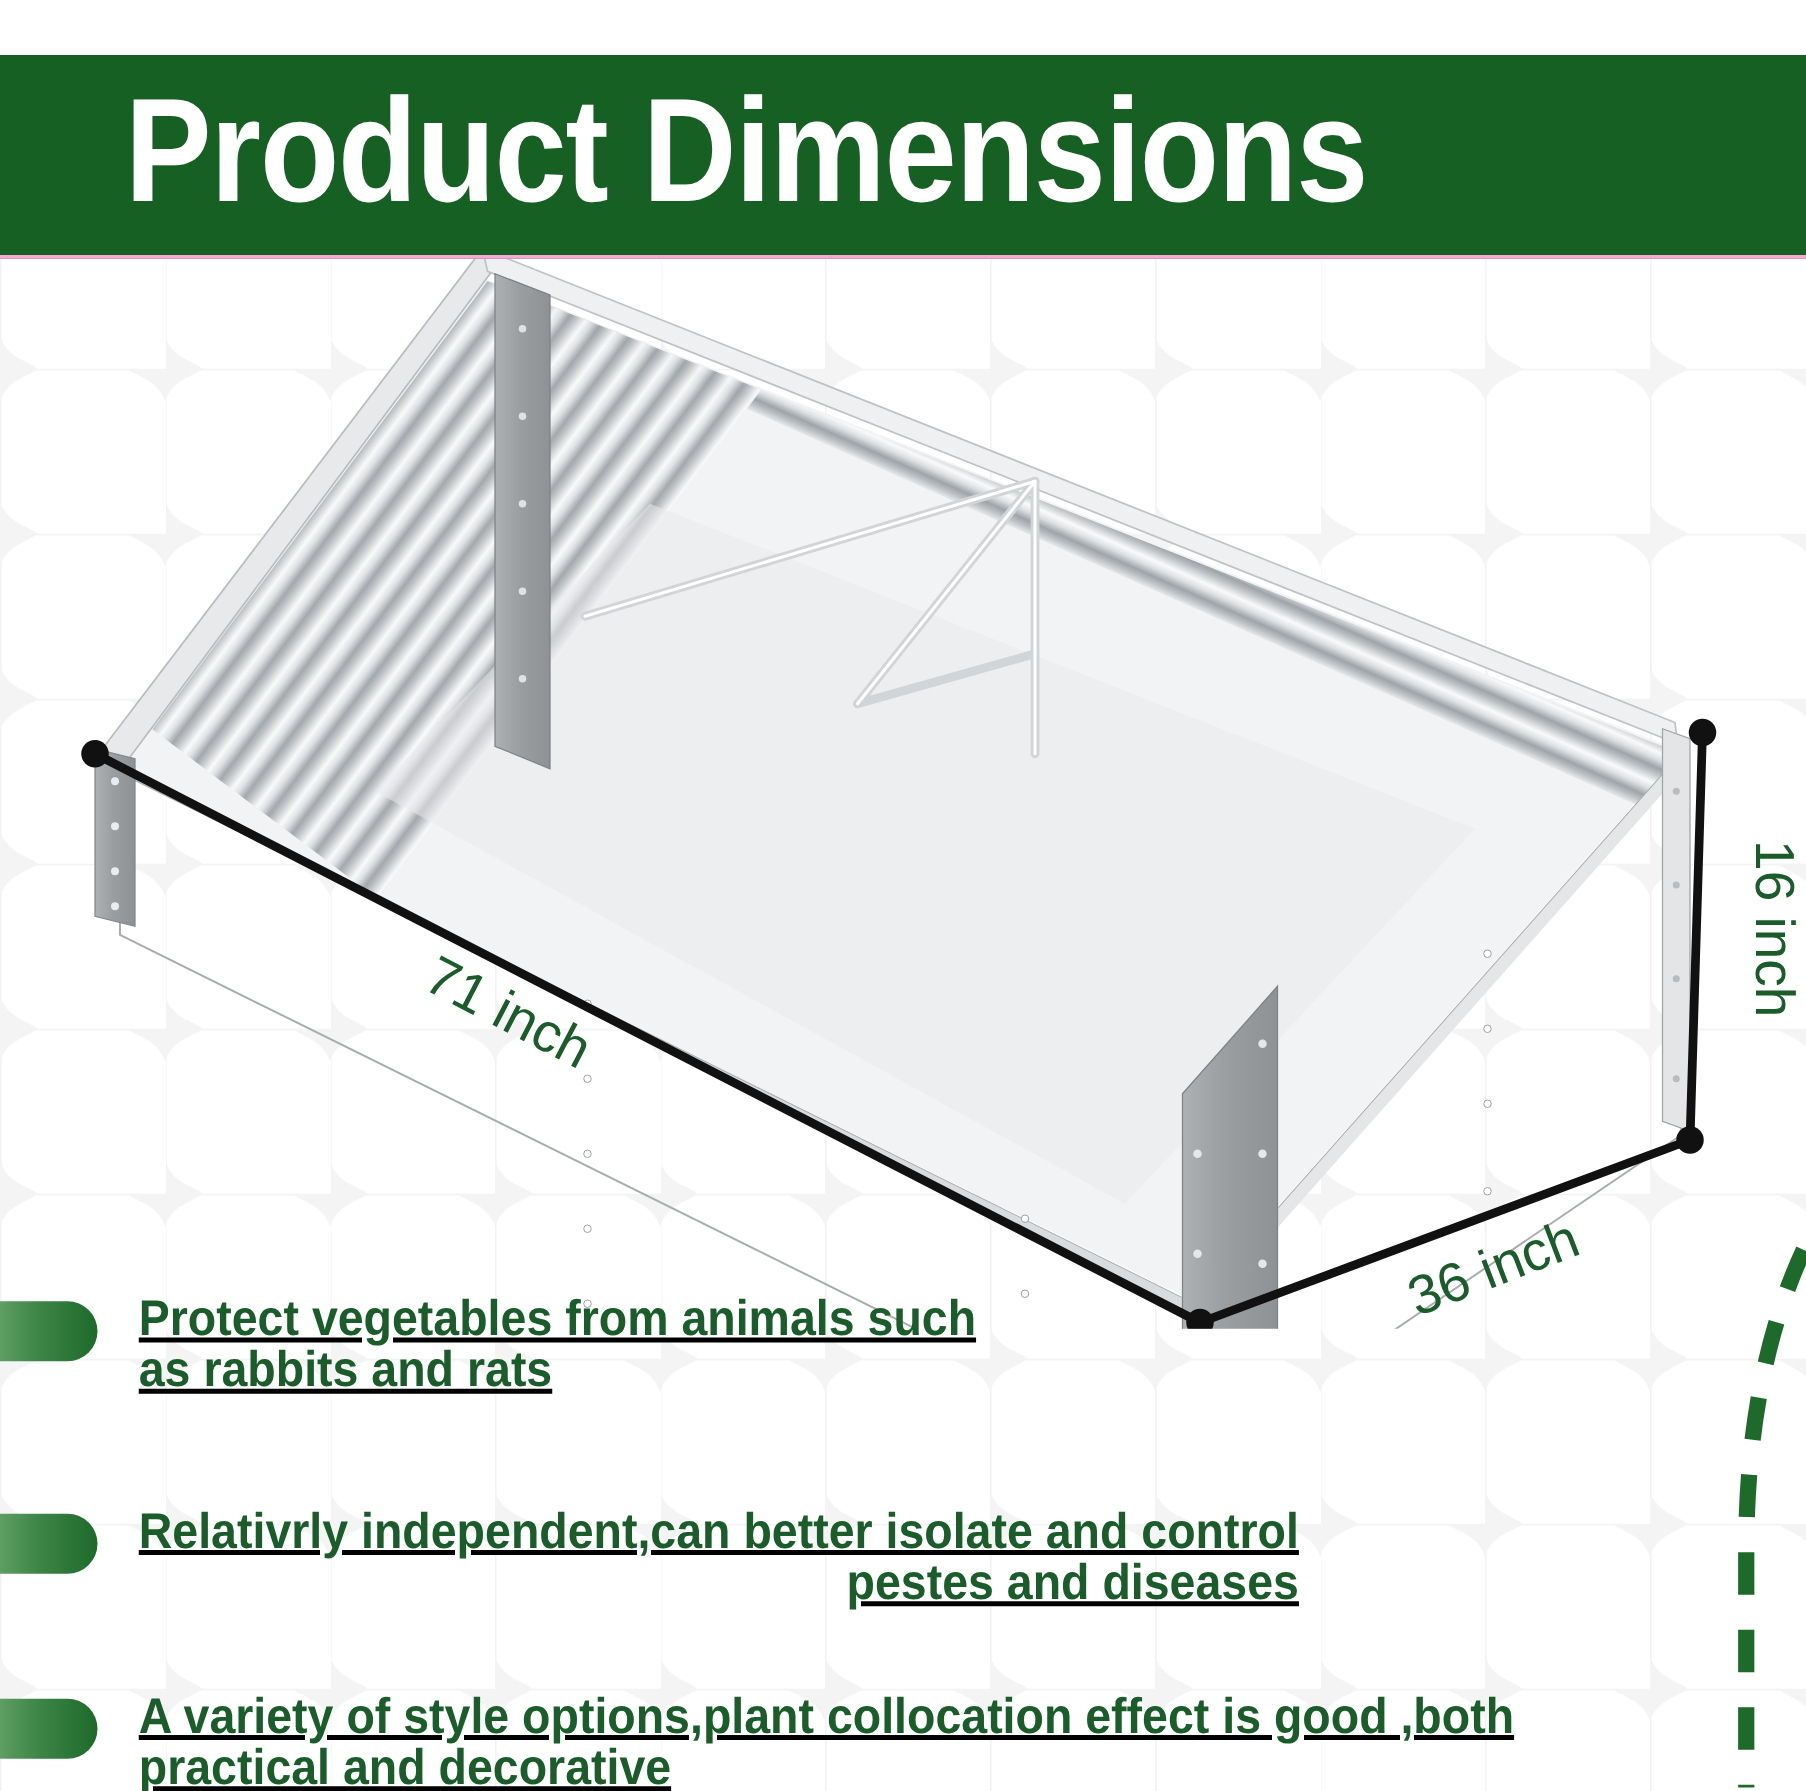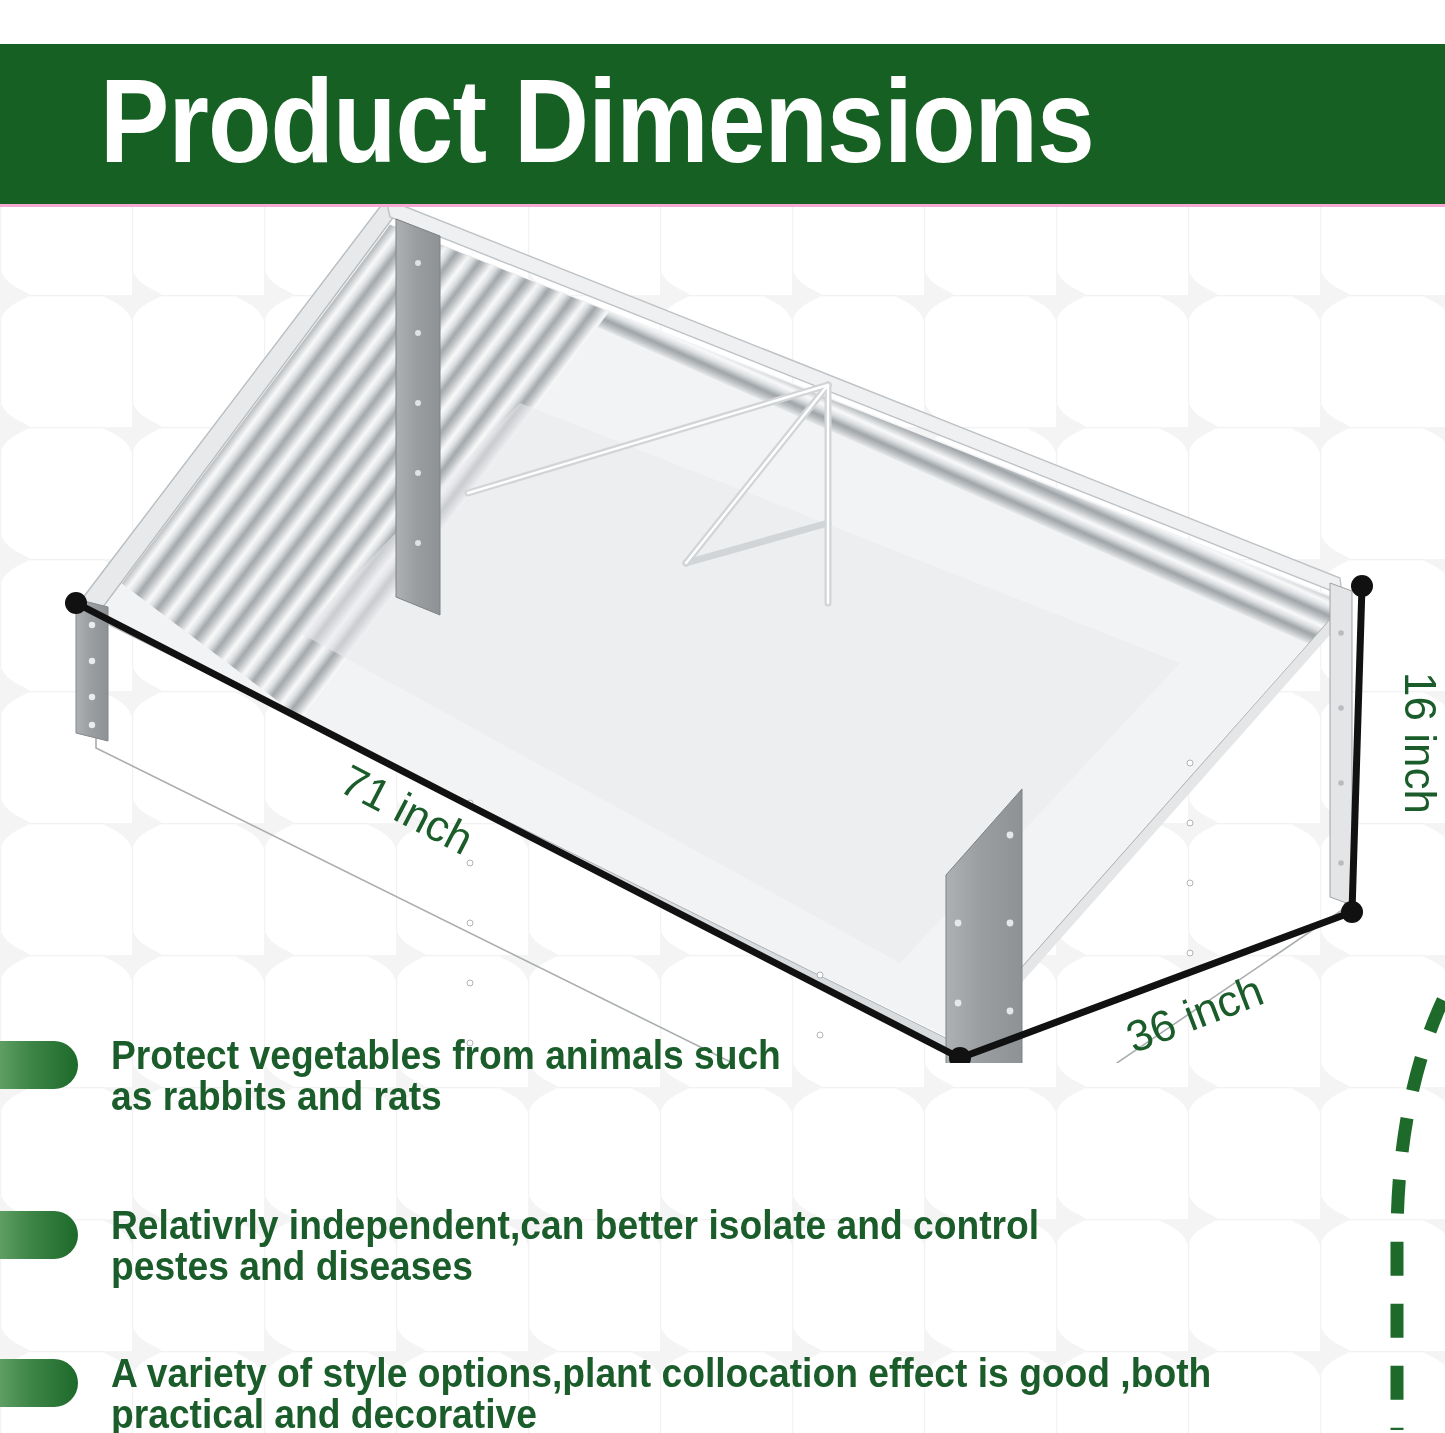--- a/index.html
+++ b/index.html
@@ -17,30 +17,30 @@
   #banner-title{position:absolute;left:100px;top:18px;
           color:#ffffff;font-size:118px;line-height:118px;font-weight:bold;
           font-family:"Liberation Sans Narrow","Liberation Sans",sans-serif;
           transform:scaleX(.88);transform-origin:left top;
           letter-spacing:-1px;white-space:nowrap;}
 
   
   #product{position:absolute;left:0;top:163px;width:1445px;height:900px;z-index:2;}
 
   
-  .bullet-row{position:absolute;left:0;z-index:4;display:flex;align-items:flex-start;}
+  .bullet-row{position:absolute;left:0;z-index:4;display:flex;align-items:flex-start;text-decoration:underline;}
   .pill{width:78px;height:48px;flex:0 0 78px;margin-top:6px;
         border-radius:0 26px 26px 0;
         background:linear-gradient(90deg,#5f9e63 0%,#3e8647 38%,#1d6a2b 100%);}
   .bullet-text{margin-left:33px;color:#1a5c2a;font-size:40px;line-height:41px;
         font-weight:bold;
         font-family:"Liberation Sans Narrow","Liberation Sans",sans-serif;
         transform:scaleX(.93);transform-origin:left top;white-space:pre-line;}
   #bullet-1{top:1035px;}
-  #bullet-2{top:1205px;}
+  #bullet-2{top:1205px;text-align:right;}
   #bullet-3{top:1353px;}
 
   
   #arc-deco{position:absolute;right:0;top:990px;width:130px;height:443px;z-index:3;}
 </style>
 </head>
 <body>
 
 <svg id="watermark" viewBox="0 0 1445 1270" preserveAspectRatio="none">
   <defs>

